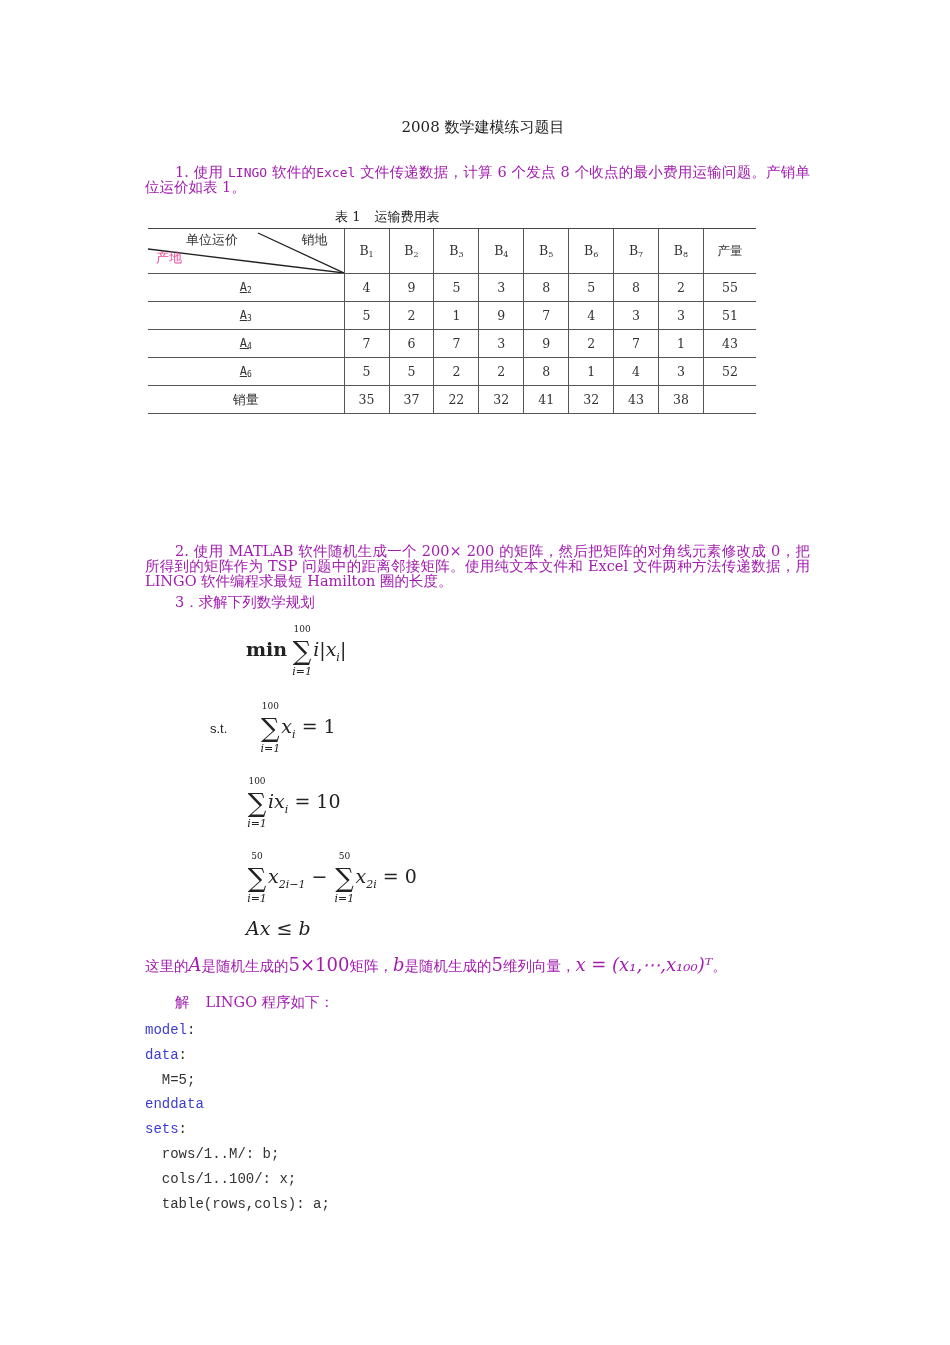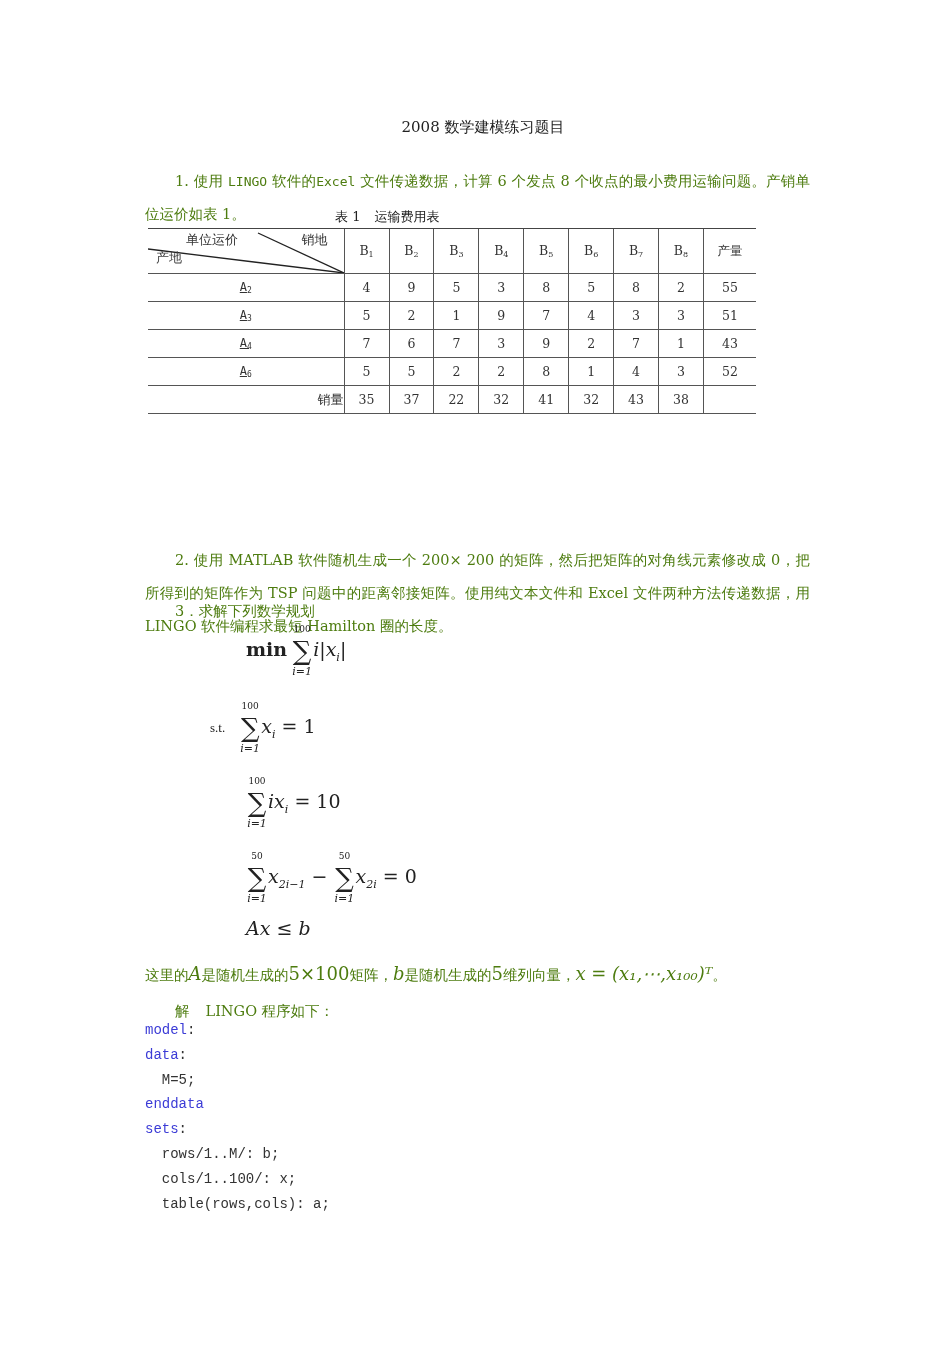--- a/index.html
+++ b/index.html
@@ -7,21 +7,21 @@
       width: 950px; height: 1345px; position: relative; overflow: hidden;
       font-family: "DejaVu Serif", "Liberation Serif", serif;
       color: #222;
     }
     .page-title {
       position: absolute; top: 118px; left: 8px; width: 950px; text-align: center;
       font-size: 15px; color: #222;
     }
     .para {
       position: absolute; left: 145px; width: 665px;
-      font-size: 14.5px; line-height: 33px; color: #4d7c0f;
+      font-size: 14.5px; line-height: 15px; color: #a21caf;
       text-align: justify;
     }
     .p1 { top: 165px; }
     .p1 .mono { font-family: "DejaVu Sans Mono", "Liberation Mono", monospace; font-size: 13px; }
     .indent { display: inline-block; width: 30px; }
     .caption {
       position: absolute; top: 208px; left: 335px; font-size: 13px; color: #222;
     }
     .caption .sp { display: inline-block; width: 14px; }
 
@@ -38,36 +38,36 @@
     }
     table.freight tr:first-child th, table.freight tr:first-child td { border-top: 1.5px solid #444; height: 44px; }
     table.freight td.rowhead, table.freight th.corner { border-left: none; text-decoration: underline; }
     table.freight .corner { width: 196px; position: relative; }
     table.freight .num { width: 44px; }
     table.freight .prod { width: 52px; }
     .corner svg { position: absolute; left: 0; top: 0; }
     .corner .lbl { position: absolute; font-size: 13px; color: #333; }
     .corner .l1 { left: 38px; top: 2px; }
     .corner .l2 { right: 16px; top: 2px; }
-    .corner .l3 { left: 8px; top: 20px; color: #404040; }
+    .corner .l3 { left: 8px; top: 20px; color: #ec4899; }
     .rowhead { font-family: "DejaVu Sans Mono", "Liberation Mono", monospace; font-size: 12px; }
     sub.s { font-size: 8px; vertical-align: -2px; }
 
     .p2 { top: 496px; margin-top: 48px; }
     .p3 { top: 595px; }
 
     .math { position: absolute; font-family: "DejaVu Serif", "Liberation Serif", serif; color: #222; }
     .sigma-wrap { display: inline-block; position: relative; text-align: center; vertical-align: middle; width: 22px; }
     .sigma-wrap .up { position: absolute; top: -14px; left: 0; width: 100%; font-size: 9px; text-align: center; }
     .sigma-wrap .dn { position: absolute; bottom: -14px; left: 0; width: 100%; font-size: 11px; font-style: italic; text-align: center; }
     .sigma { font-size: 26px; line-height: 26px; }
     .m-min { top: 638px; left: 246px; font-size: 19px; }
     .m-min b { font-weight: bold; margin-right: 4px; }
     .m-st { top: 715px; left: 210px; font-size: 19px; }
-    .st-label { font-family: Liberation Serif, serif; font-size: 13px; margin-right: 14px; vertical-align: middle; }
+    .st-label { font-family: Liberation Sans, sans-serif; font-size: 13px; margin-right: 32px; vertical-align: middle; }
     .m-c2 { top: 790px; left: 246px; font-size: 19px; }
     .m-c3 { top: 865px; left: 246px; font-size: 19px; }
     .m-c4 { top: 917px; left: 246px; font-size: 19px; font-style: italic; }
     i.v { font-style: italic; }
     .sub { font-size: 11px; vertical-align: -5px; font-style: italic; }
 
     .p4 { top: 957px; font-size: 14.5px; }
     .p4 .big { font-size: 18px; }
     .p4 i { font-size: 18px; }
     .p5 { top: 995px; }
@@ -161,21 +161,21 @@
     <td>5</td>
     <td>2</td>
     <td>2</td>
     <td>8</td>
     <td>1</td>
     <td>4</td>
     <td>3</td>
     <td>52</td>
   </tr>
   <tr>
-    <td class="sales-label" style="border-left:none;font-size:13px;text-align:right;">销量</td>
+    <td class="sales-label" style="border-left:none;font-size:13px;">销量</td>
     <td>35</td>
     <td>37</td>
     <td>22</td>
     <td>32</td>
     <td>41</td>
     <td>32</td>
     <td>43</td>
     <td>38</td>
     <td></td>
   </tr>

